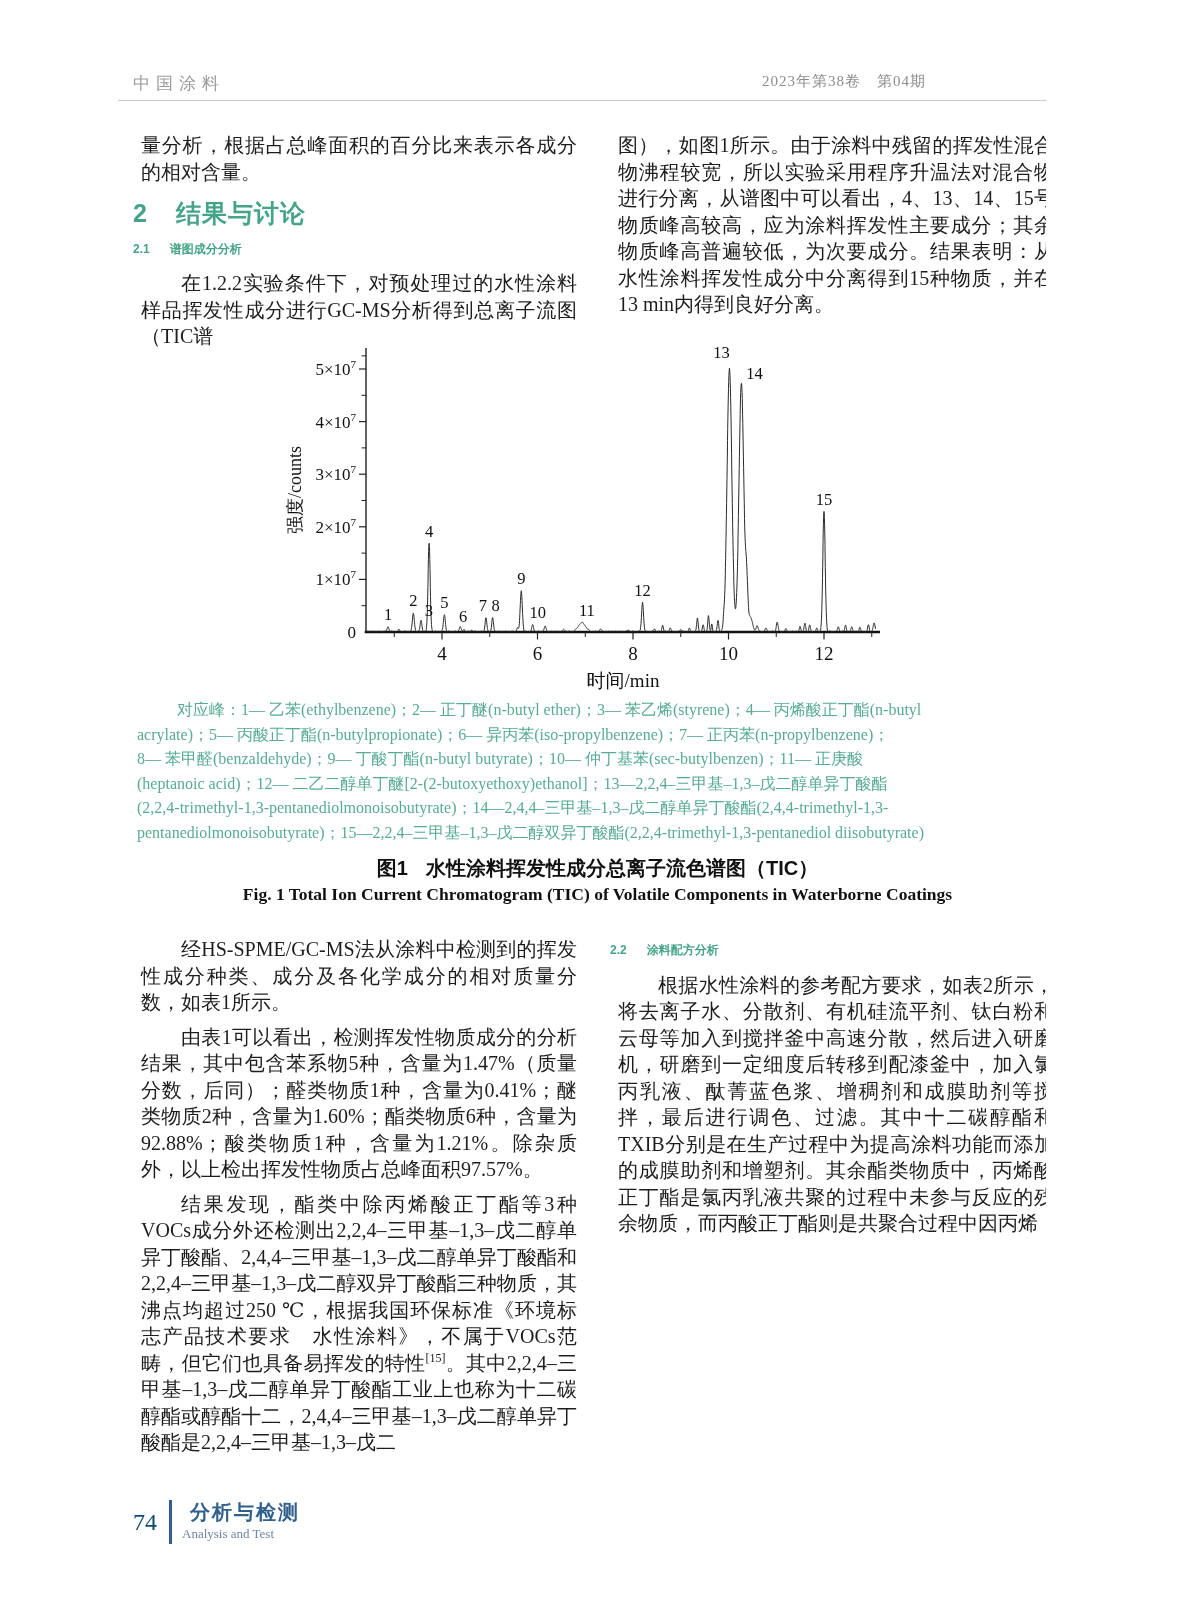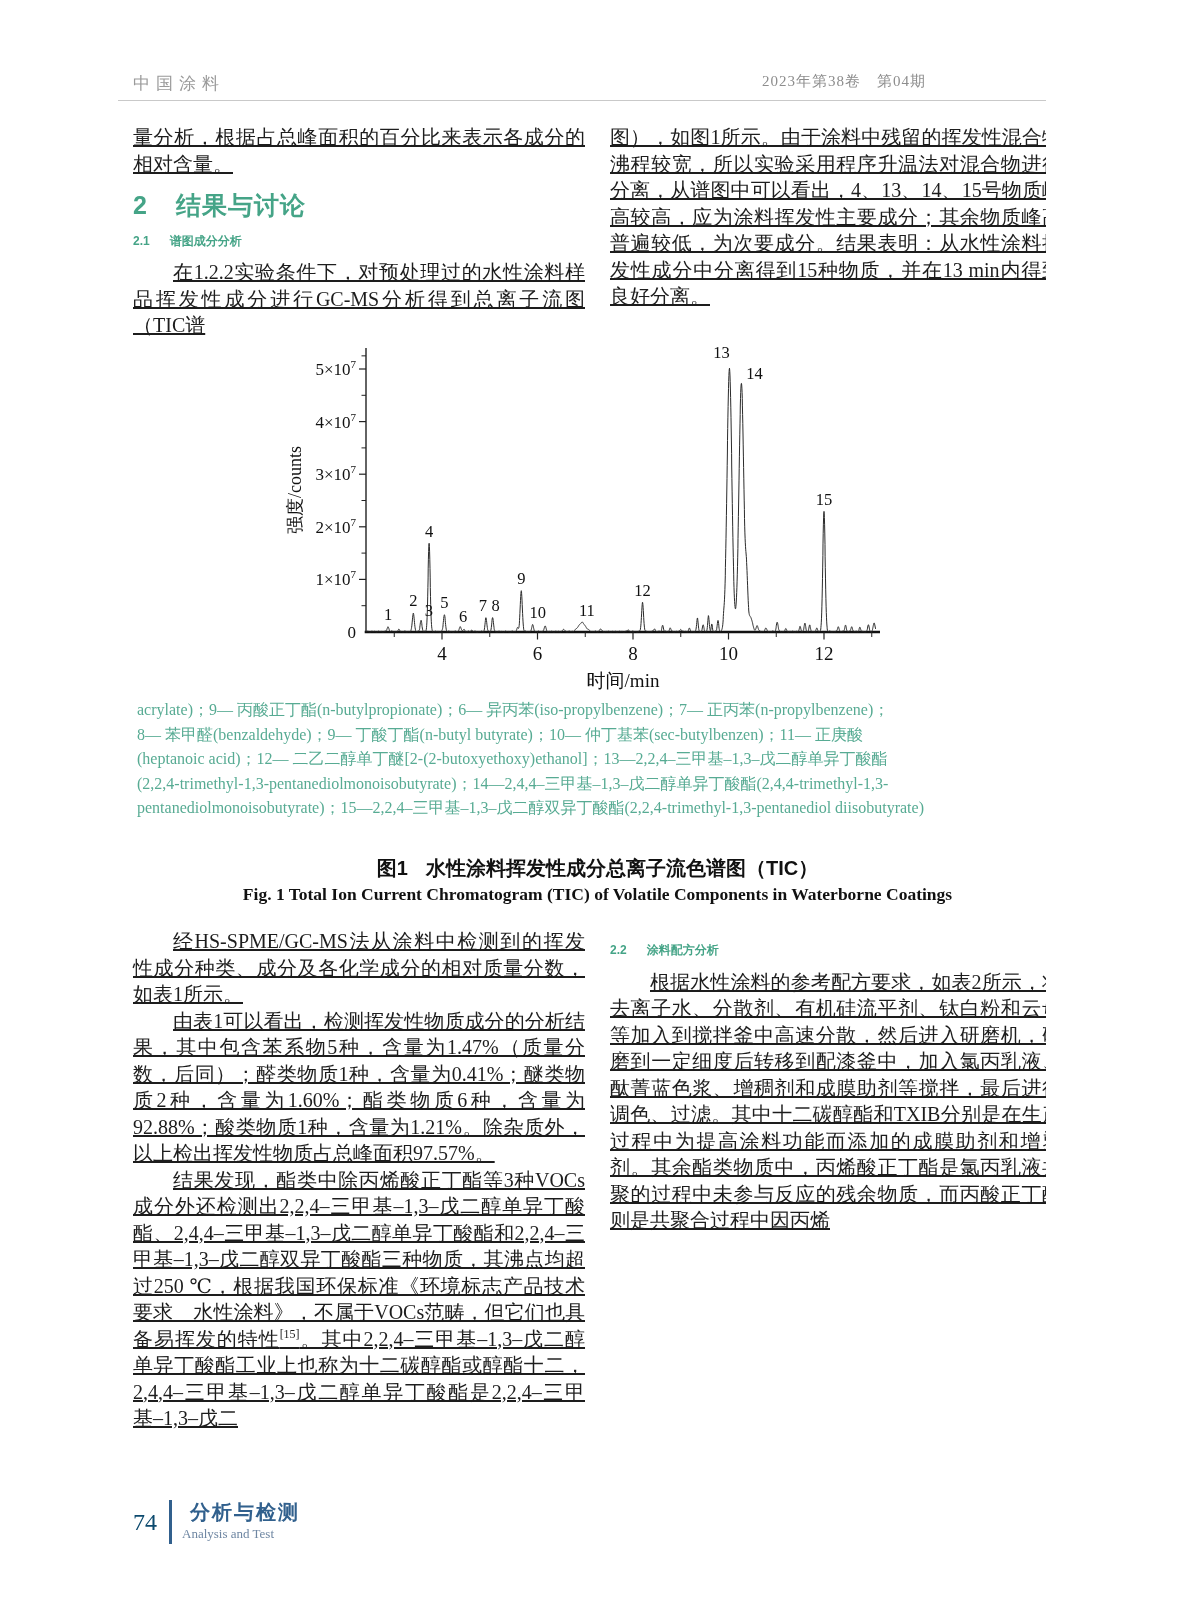--- a/index.html
+++ b/index.html
@@ -7,21 +7,21 @@
         font-family:"Liberation Serif","DejaVu Serif",serif;color:#1d1d1d;}
   
   .hdr-left{position:absolute;left:133px;top:72px;font-size:17px;color:#9a9a9a;letter-spacing:6px;}
   .hdr-right{position:absolute;right:120px;top:72px;font-size:15px;color:#8d8d8d;letter-spacing:1px;}
   .hdr-rule{position:absolute;left:118px;top:100px;width:952px;height:1px;background:#c9c9c9;}
   
   .cols{position:absolute;left:133px;width:929px;display:flex;gap:25px;}
   .cols-top{top:124px;}
   .cols-main{top:928px;}
   .col{width:452px;font-size:20px;line-height:26.5px;text-align:justify;}
-  .col p{margin:0;text-decoration:underline;}
+  .col p{margin:8px;}
   .indent{text-indent:2em;}
   sup{font-size:12px;vertical-align:super;line-height:0;}
   h2.sec{font-family:"Liberation Sans","DejaVu Sans",sans-serif;color:#45a487;font-size:25px;
          font-weight:bold;margin:15px 0 0 0;letter-spacing:1px;}
   h2.sec .num{margin-right:28px;}
   h3.sec{font-family:"Liberation Sans","DejaVu Sans",sans-serif;color:#45a487;font-size:12px;
          font-weight:bold;margin:9px 0 5px 0;}
   h3.sec .num{margin-right:20px;}
   
   .chart-wrap{position:absolute;left:285px;top:338px;width:618px;height:352px;}
@@ -115,21 +115,22 @@
         <text x="252.72500000000002" y="280.162" text-anchor="middle" font-size="16.5" fill="#111">10</text>
         <text x="301.9075" y="278.058" text-anchor="middle" font-size="16.5" fill="#111">11</text>
         <text x="357.54999999999995" y="257.544" text-anchor="middle" font-size="16.5" fill="#111">12</text>
         <text x="436.455" y="20" text-anchor="middle" font-size="16.5" fill="#111">13</text>
         <text x="469.3925" y="40.72800000000001" text-anchor="middle" font-size="16.5" fill="#111">14</text>
         <text x="539" y="167.072" text-anchor="middle" font-size="16.5" fill="#111">15</text>
       </svg>
   </div>
 
   <div class="fig-caption">
-    <div>acrylate)；9— 丙酸正丁酯(n-butylpropionate)；6— 异丙苯(iso-propylbenzene)；7— 正丙苯(n-propylbenzene)；</div>
+    <div class="ln1">对应峰：1— 乙苯(ethylbenzene)；2— 正丁醚(n-butyl ether)；3— 苯乙烯(styrene)；4— 丙烯酸正丁酯(n-butyl</div>
+    <div>acrylate)；5— 丙酸正丁酯(n-butylpropionate)；6— 异丙苯(iso-propylbenzene)；7— 正丙苯(n-propylbenzene)；</div>
     <div>8— 苯甲醛(benzaldehyde)；9— 丁酸丁酯(n-butyl butyrate)；10— 仲丁基苯(sec-butylbenzen)；11— 正庚酸</div>
     <div>(heptanoic acid)；12— 二乙二醇单丁醚[2-(2-butoxyethoxy)ethanol]；13—2,2,4–三甲基–1,3–戊二醇单异丁酸酯</div>
     <div>(2,2,4-trimethyl-1,3-pentanediolmonoisobutyrate)；14—2,4,4–三甲基–1,3–戊二醇单异丁酸酯(2,4,4-trimethyl-1,3-</div>
     <div>pentanediolmonoisobutyrate)；15—2,2,4–三甲基–1,3–戊二醇双异丁酸酯(2,2,4-trimethyl-1,3-pentanediol diisobutyrate)</div>
   </div>
 
   <div class="fig-title-zh"><span>图1</span><span class="gap"></span><span>水性涂料挥发性成分总离子流色谱图（TIC）</span></div>
   <div class="fig-title-en">Fig. 1   Total Ion Current Chromatogram (TIC) of Volatile Components in Waterborne Coatings</div>
 
   <div class="cols cols-main">

